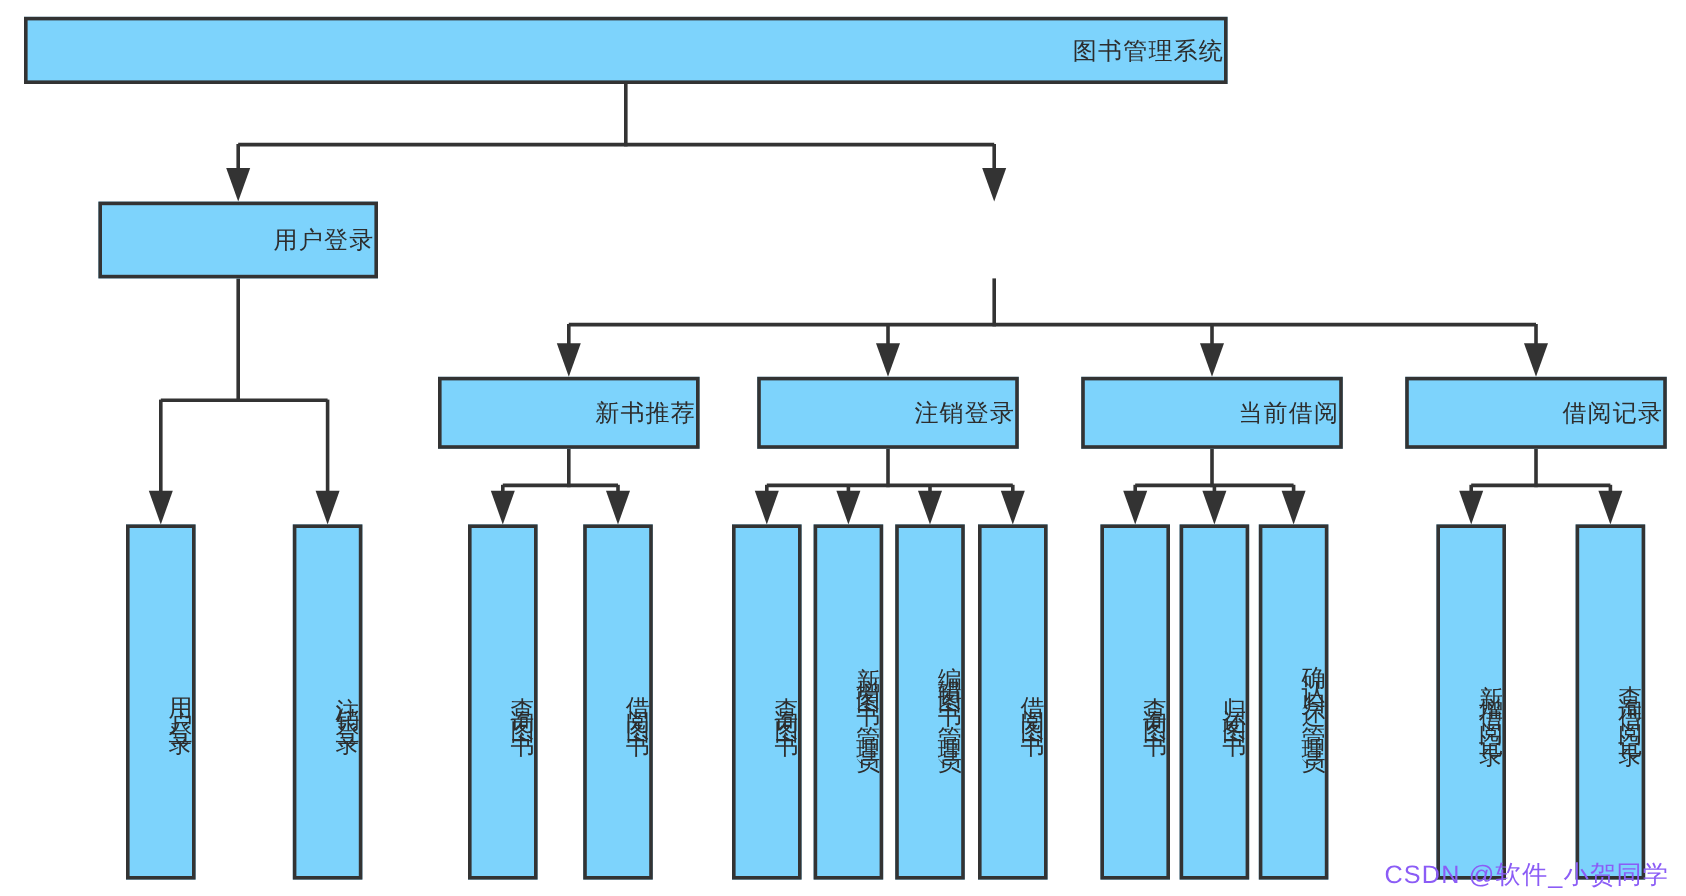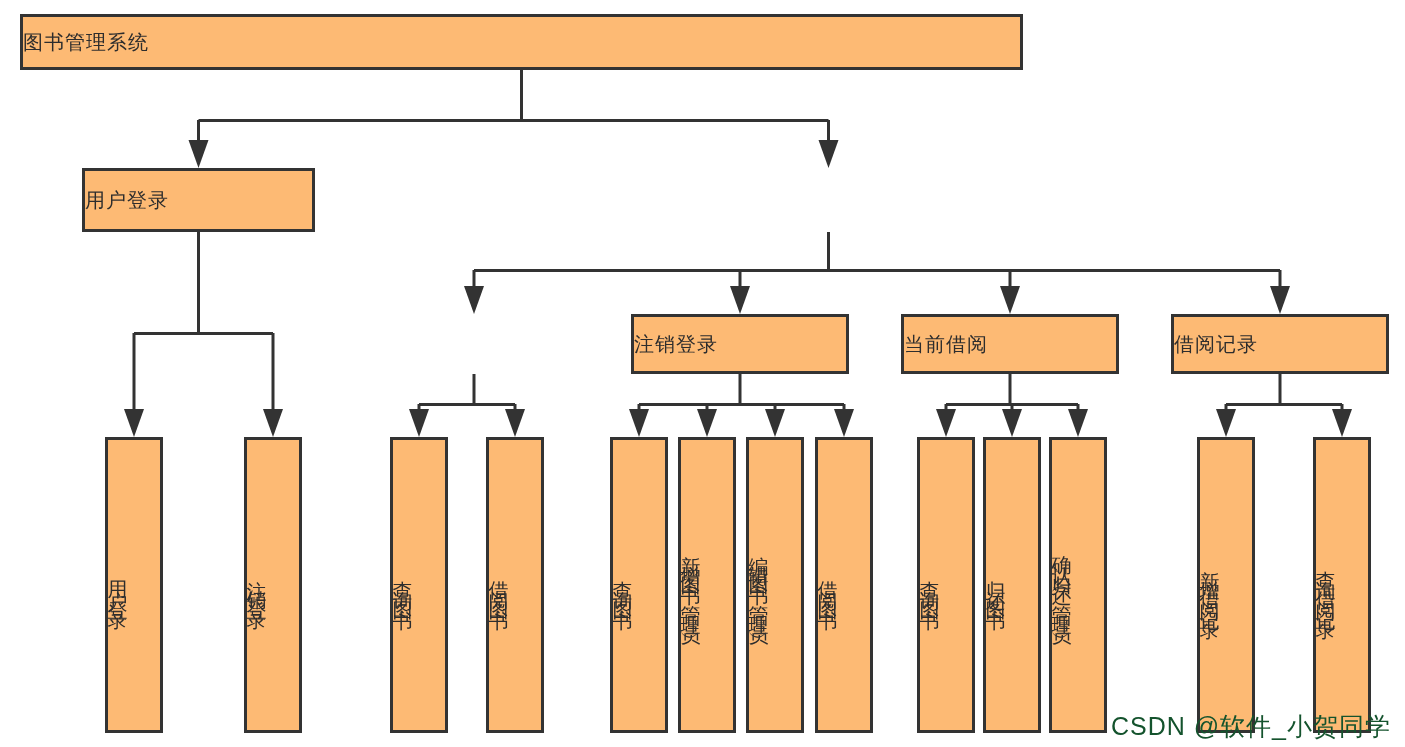--- a/index.html
+++ b/index.html
@@ -13,26 +13,26 @@
   }
   .connectors {
     position: absolute;
     left: 0; top: 0;
     width: 1405px; height: 747px;
     pointer-events: none;
   }
   .node {
     position: absolute;
     box-sizing: border-box;
-    background: #fdba74;
+    background: #7dd3fc;
     border: 3px solid #333333;
     color: #2d2d2d;
     display: flex;
     align-items: center;
-    justify-content: flex-start;
+    justify-content: flex-end;
     font-size: 20px;
     letter-spacing: 1px;
     font-family: Liberation Serif, serif;
   }
   .node.leaf span {
     writing-mode: vertical-rl;
     text-orientation: upright;
     letter-spacing: 10px;
     font-size: 20px;
     line-height: 1;
@@ -60,22 +60,22 @@
   .l-bb-borrow       { left: 815px; }
   .l-cb-query        { left: 917px; }
   .l-cb-return       { left: 983px; }
   .l-cb-confirm      { left: 1049px; }
   .l-br-add          { left: 1197px; }
   .l-br-query        { left: 1313px; }
   .watermark {
     position: absolute;
     right: 14px;
     bottom: 4px;
-    color: #14532d;
-    font-size: 25px;
+    color: #8b5cf6;
+    font-size: 21px;
     letter-spacing: 1px;
     white-space: nowrap;
   }
 </style>
 </head>
 <body>
 
 <div class="canvas">
 
   <svg class="connectors" viewBox="0 0 1405 747" xmlns="http://www.w3.org/2000/svg">
@@ -145,20 +145,23 @@
   </svg>
 
   <div class="node n-root">
     <span>图书管理系统</span>
   </div>
 
   <div class="node n-user-login">
     <span>用户登录</span>
   </div>
 
+  <div class="node n-new-book-rec">
+    <span>新书推荐</span>
+  </div>
   <div class="node n-book-borrow">
     <span>注销登录</span>
   </div>
   <div class="node n-borrow-records">
     <span>借阅记录</span>
   </div>
   <div class="node n-current-borrow">
     <span>当前借阅</span>
   </div>
 

